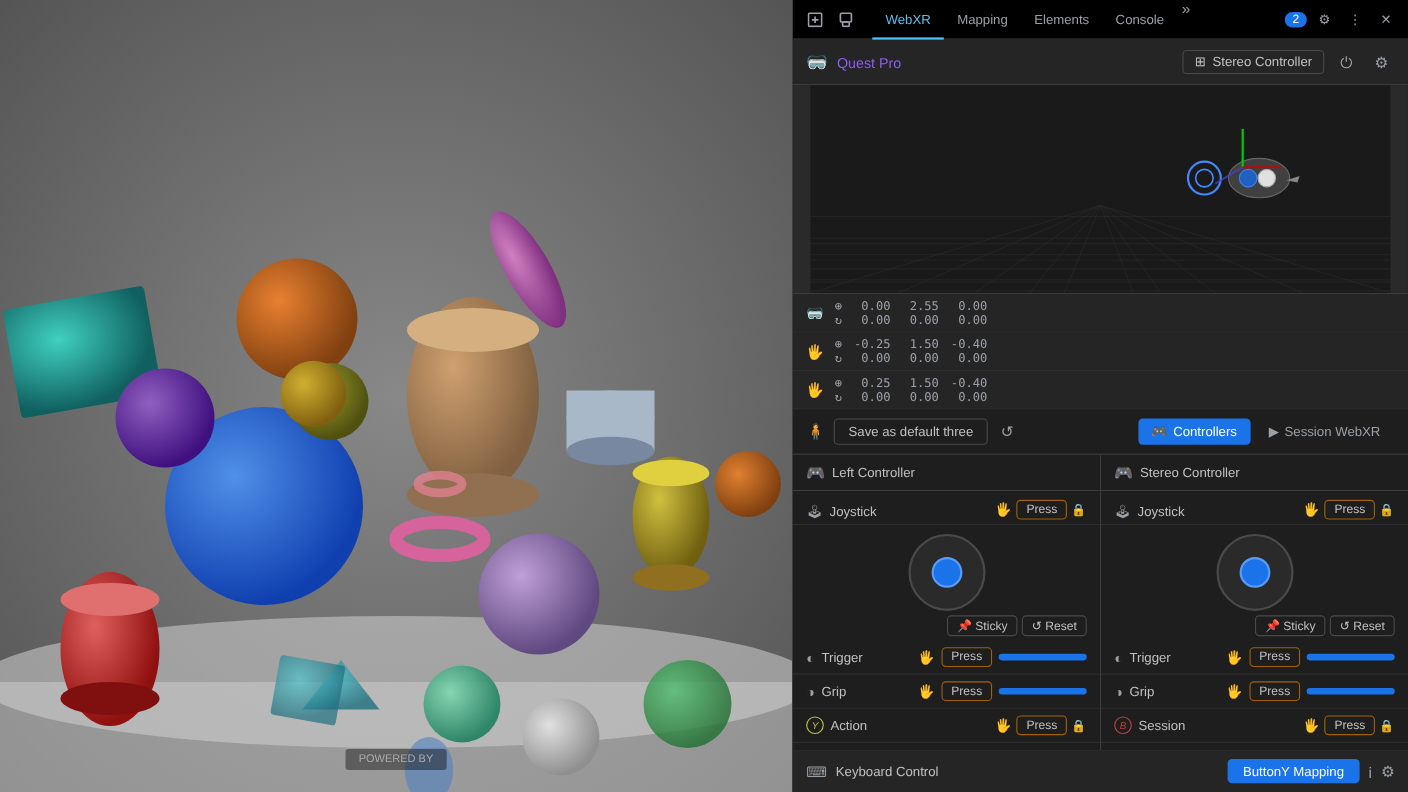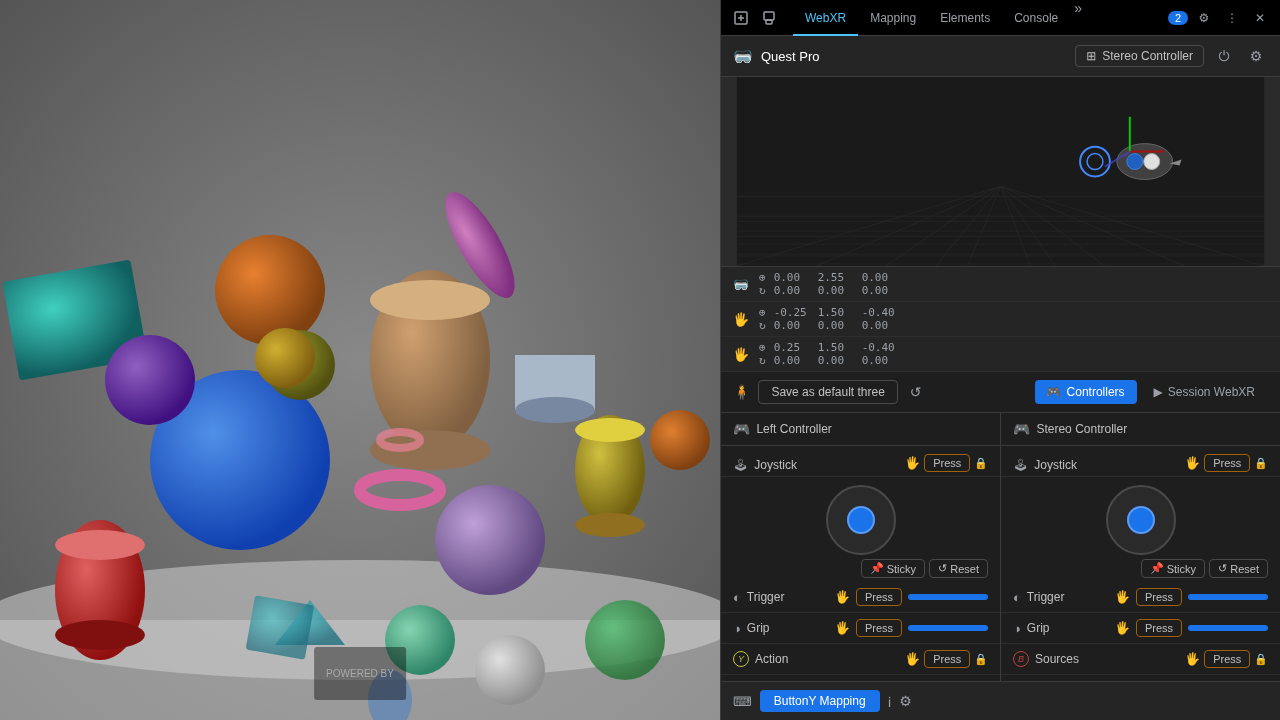--- a/index.html
+++ b/index.html
@@ -80,21 +80,21 @@
     
     #device-header {
       display: flex;
       align-items: center;
       padding: 8px 12px;
       border-bottom: 1px solid #3c3c3c;
       background: #252526;
       flex-shrink: 0;
     }
     .device-icon { color: #9aa0a6; margin-right: 8px; font-size: 16px; }
-    .device-name { color: #ffffff; font-size: 13px; font-weight: 500; }
+    .device-name { color: #8b5cf6; font-size: 13px; font-weight: 500; }
     .device-actions { margin-left: auto; display: flex; align-items: center; gap: 8px; }
     .stereo-btn {
       display: flex; align-items: center; gap: 6px;
       background: none; border: 1px solid #4a4a4a; border-radius: 4px;
       color: #c0c0c0; padding: 3px 10px; font-size: 12px; cursor: pointer;
     }
     .icon-btn-sm {
       width: 24px; height: 24px; background: none; border: none;
       color: #9aa0a6; cursor: pointer; display: flex; align-items: center; justify-content: center;
       border-radius: 3px; font-size: 14px;
@@ -118,21 +118,21 @@
       border-bottom: 1px solid #2d2d2d;
       background: #252526;
     }
     .pose-icon { color: #9aa0a6; margin-right: 8px; font-size: 13px; width: 18px; }
     .pose-coords {
       font-family: monospace;
       font-size: 11px;
       color: #9aa0a6;
     }
     .pose-coords .coord-row { display: flex; gap: 8px; }
-    .coord-val { min-width: 36px; text-align: left; }
+    .coord-val { min-width: 36px; text-align: right; }
 
     
     #pose-toolbar {
       display: flex;
       align-items: center;
       padding: 8px 12px;
       border-bottom: 1px solid #3c3c3c;
       background: #1e1e1e;
       flex-shrink: 0;
       gap: 8px;
@@ -423,21 +423,21 @@
 
     <circle cx="510" cy="670" r="35" fill="url(#white-sphere)"></circle>
 
     <rect x="250" y="600" width="60" height="55" rx="3" fill="url(#cyan-box)" opacity="0.7" transform="rotate(10,280,627)"></rect>
 
     <circle cx="625" cy="640" r="40" fill="url(#green2)" opacity="0.8"></circle>
 
     <circle cx="285" cy="358" r="30" fill="url(#yellow-circle)"></circle>
   </svg>
 
-  <div style="position:absolute;bottom:20px;left:50%;transform:translateX(-50%);background:rgba(0,0,0,0.4);padding:21px 12px;border-radius:3px;font-size:10px;color:#aaa;">POWERED BY</div>
+  <div style="position:absolute;bottom:20px;left:50%;transform:translateX(-50%);background:rgba(0,0,0,0.4);padding:4px 12px;border-radius:3px;font-size:10px;color:#aaa;">POWERED BY</div>
 </div>
 
 <div id="devtools-panel">
 
   <div id="devtools-topbar">
     <button class="topbar-icon-btn" title="Inspect element">
       <svg width="14" height="14" viewBox="0 0 14 14" fill="none">
         <rect x="1" y="1" width="12" height="12" rx="1" stroke="#9aa0a6" stroke-width="1.5" fill="none"></rect>
         <path d="M4 7h6M7 4v6" stroke="#9aa0a6" stroke-width="1.5"></path>
       </svg>
@@ -737,38 +737,39 @@
           <div class="slider-controls">
             <span class="hand-icon">🖐</span>
             <button class="press-btn">Press</button>
             <div class="slider-track"></div>
           </div>
         </div>
 
         <div class="button-row">
           <div class="button-label">
             <div class="button-icon b-btn">B</div>
-            <span>Sources</span>
+            <span>Session</span>
           </div>
           <div class="button-controls">
             <span class="hand-icon">🖐</span>
             <button class="press-btn">Press</button>
             <span class="lock-icon">🔒</span>
           </div>
         </div>
 
         <div class="button-row">
           
           
         </div>
       </div>
     </div>
 
   </div>
 
   <div id="bottom-bar">
     <span class="keyboard-icon">⌨</span>
+    <span class="keyboard-label">Keyboard Control</span>
     <button id="action-mapping-btn">ButtonY Mapping</button>
     <span class="bottom-icon">ℹ</span>
     <span class="bottom-icon">⚙</span>
   </div>
 
 </div>
 
 </body></html>

